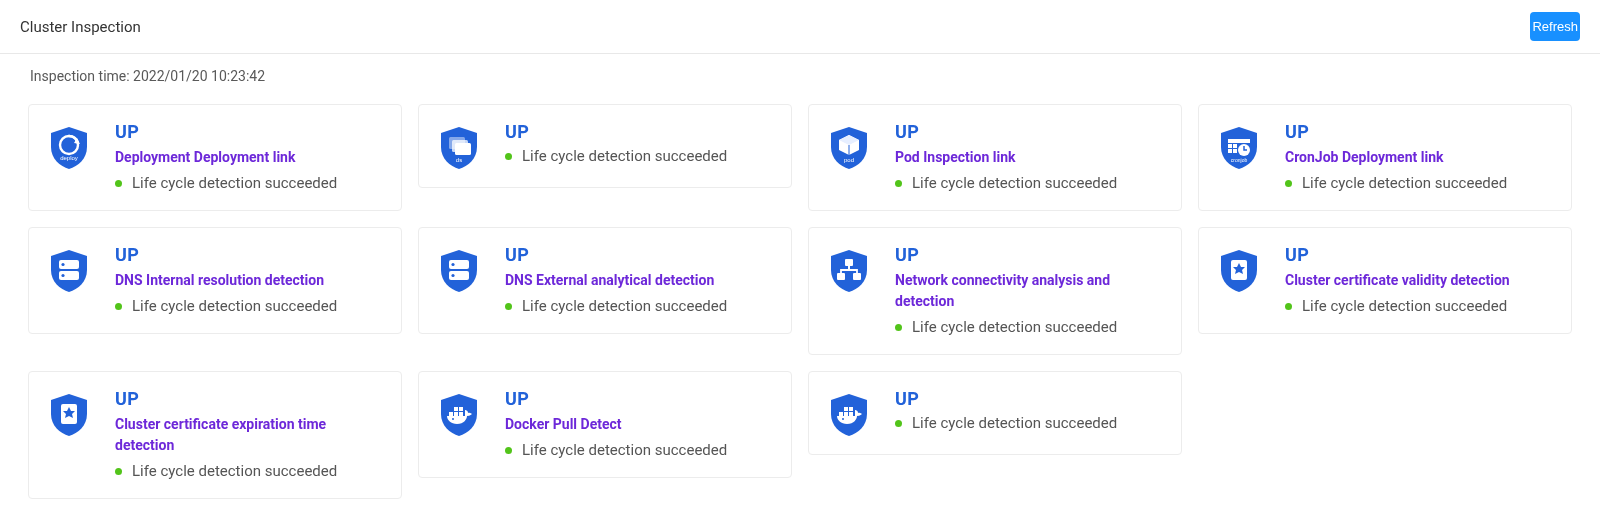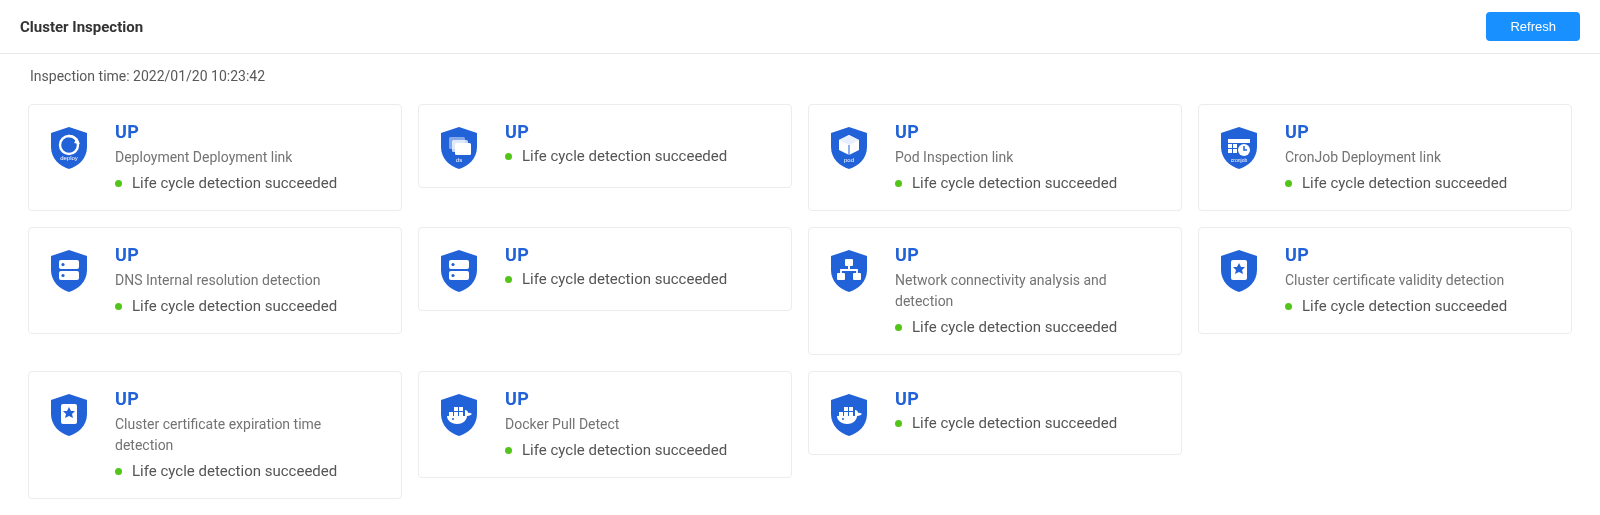--- a/index.html
+++ b/index.html
@@ -1,28 +1,28 @@
 <!DOCTYPE html>
 <html><head>
 <meta charset="utf-8">
 <style>
   * { box-sizing: border-box; }
   html, body { margin:0; padding:0; font-family: -apple-system, BlinkMacSystemFont, "Segoe UI", Roboto, "Helvetica Neue", Arial, sans-serif; color:#333; background:#fff; }
   .page { width:1600px; }
   .header { height:54px; border-bottom:1px solid #e8e8e8; display:flex; align-items:center; justify-content:space-between; padding:0 20px; }
-  .header-title { font-size:15px; font-weight:700; color:#333; }
-  .refresh-btn { background:#1890ff; color:#fff; border:none; border-radius:4px; font-size:13px; padding:7px 24px; cursor:pointer; }
+  .header-title { font-size:15px; font-weight:400; color:#333; }
+  .refresh-btn { background:#1890ff; color:#fff; border:none; border-radius:4px; font-size:13px; padding:7px 2px; cursor:pointer; }
   .subheader { padding:14px 30px 0 30px; font-size:14px; color:#595959; }
   .grid { display:grid; grid-template-columns: repeat(4, 1fr); gap:16px; padding:20px 28px 30px 28px; align-items:start;}
   .card { border:1px solid #ececec; border-radius:4px; padding:18px 18px 18px 18px; display:flex; align-items:flex-start; background:#fff;justify-content:center; }
   .icon-wrap { width:44px; height:44px; flex:0 0 44px; margin-right:24px; margin-top:2px; display:flex; align-items:center; justify-content:center; }
   .icon-wrap svg { width:44px; height:44px; }
   .card-body { flex:1; min-width:0; }
   .status { color:#2262d9; font-weight:700; font-size:18px; letter-spacing:0.5px; line-height:1; margin-bottom:6px;}
-  .card-title-txt { font-size:14px; color:#737373; line-height:1.5; margin-bottom:6px;}
+  .card-title-txt { font-size:14px; color:#6d28d9; line-height:1.5; margin-bottom:6px;font-weight:bold;}
   .detail-row { display:flex; align-items:center; }
   .dot { width:7px; height:7px; border-radius:50%; background:#52c41a; margin-right:10px; flex:0 0 7px;}
   .detail-txt { font-size:15px; color:#555; }
   
   .shield-bg { fill:#2262d9; }
 </style>
 </head>
 <body>
 
 <svg width="0" height="0" style="position:absolute">
@@ -178,20 +178,21 @@
         </div>
       </div>
       <div class="card">
         <div class="icon-wrap">
           <svg viewBox="0 0 44 44">
             <use href="#i-dns"></use>
           </svg>
         </div>
         <div class="card-body">
           <div class="status">UP</div>
+          <div class="card-title-txt">DNS External analytical detection</div>
           <div class="detail-row">
             <span class="dot"></span>
             <span class="detail-txt">Life cycle detection succeeded</span>
           </div>
         </div>
       </div>
       <div class="card">
         <div class="icon-wrap">
           <svg viewBox="0 0 44 44">
             <use href="#i-network"></use>

